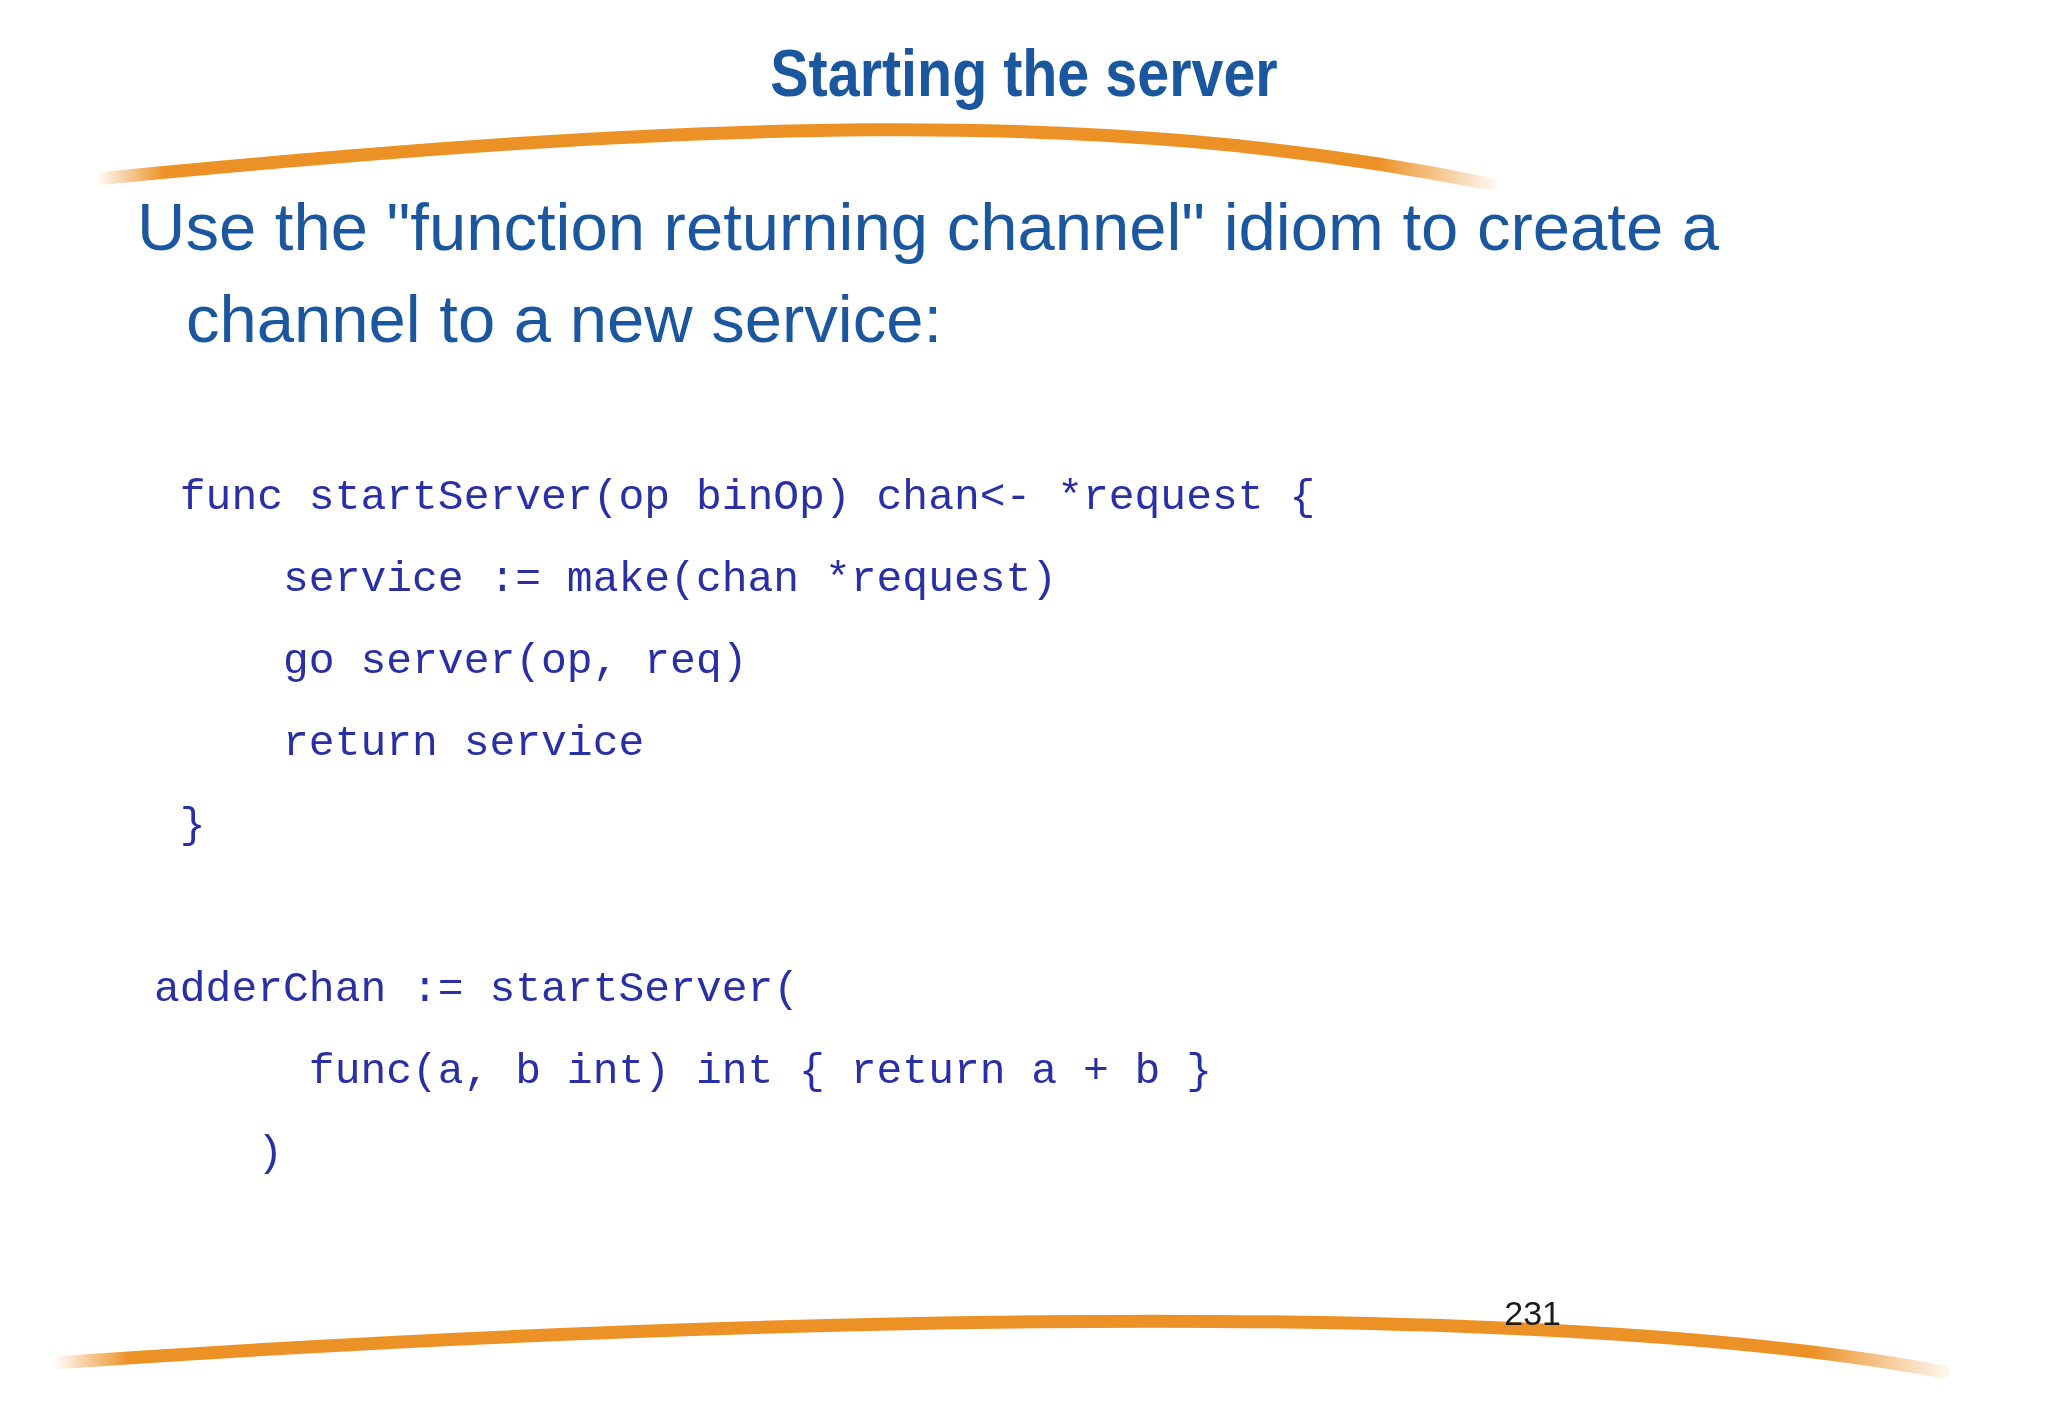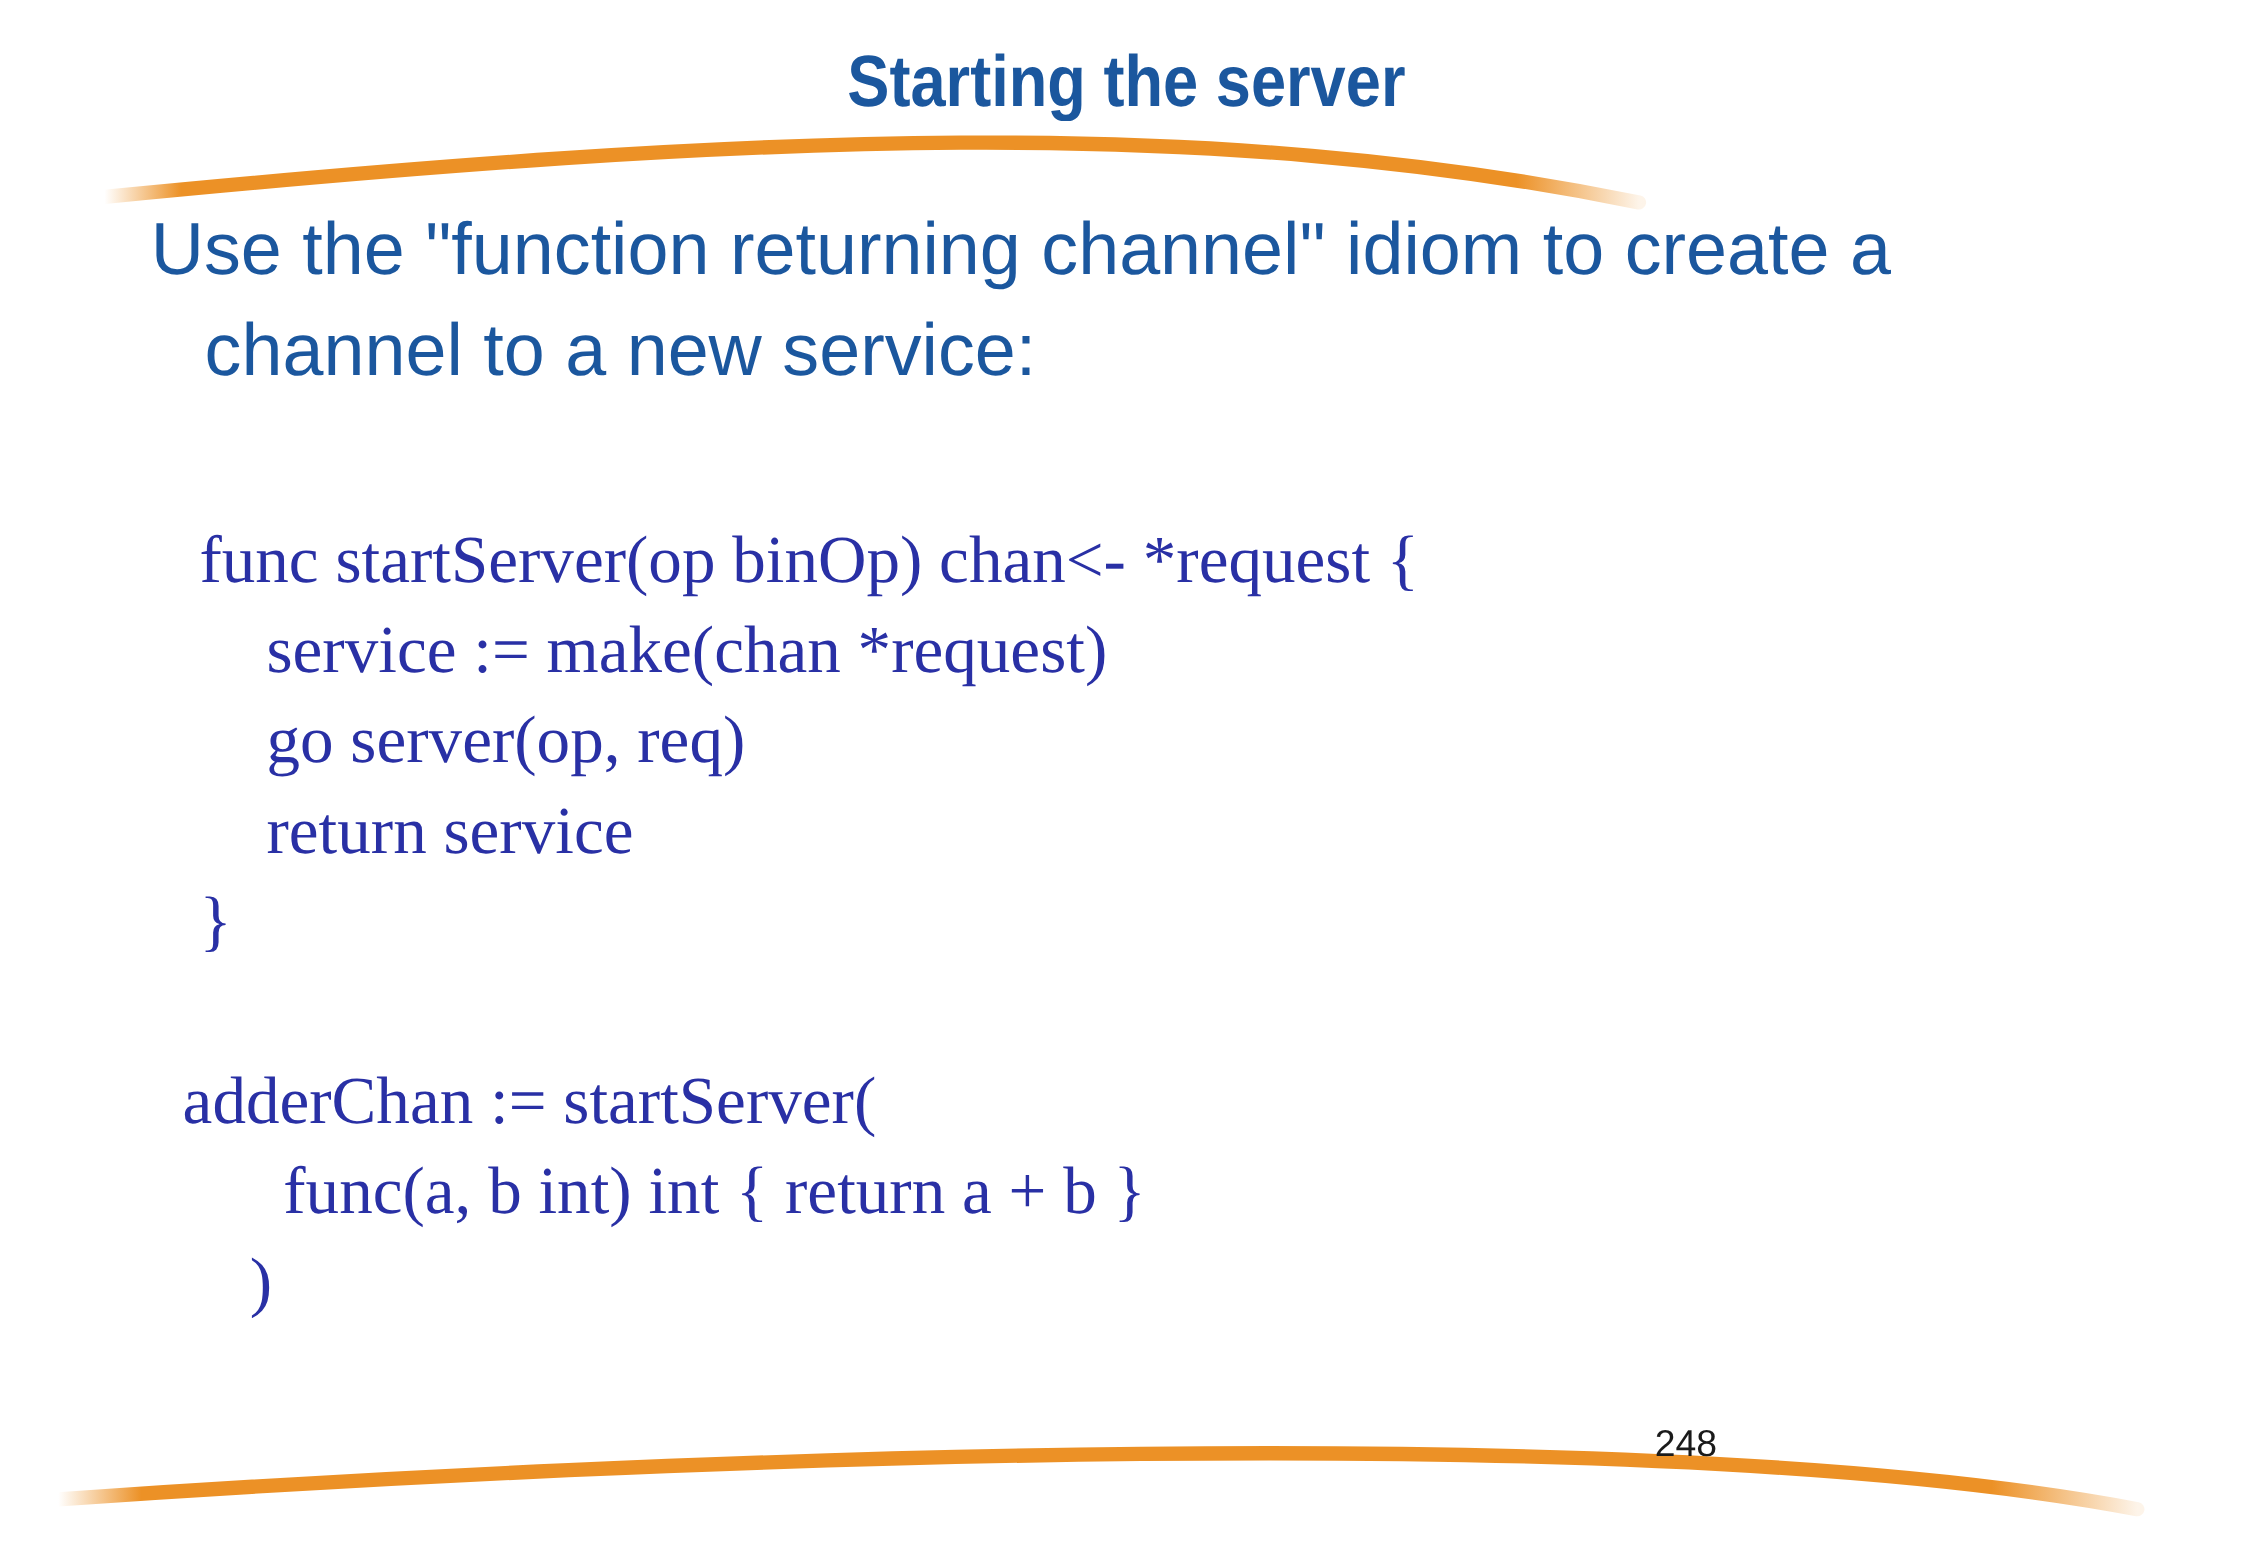--- a/index.html
+++ b/index.html
@@ -46,23 +46,23 @@
     line-height: 95px;
     color: var(--heading-blue, #1b579e);
     white-space: nowrap;
   }
   .body-line1 { left: 137px; top: 179px; }
   .body-line2 { left: 186px; top: 271px; }
   .code {
     position: absolute;
     left: 150px;
     top: 453px;
-    margin: 16px;
-    font-family: Liberation Serif, serif;
-    font-size: 61px;
+    margin: 4px;
+    font-family: Liberation Mono, monospace;
+    font-size: 43px;
     line-height: 82px;
     color: var(--code-blue, #2930a5);
     white-space: pre;
   }
   .page-number {
     position: absolute;
     top: 1293px;
     right: 115px;
     font-size: 34px;
     line-height: 40px;
@@ -103,15 +103,15 @@
   <pre class="code"> func startServer(op binOp) chan&lt;- *request {
      service := make(chan *request)
      go server(op, req)
      return service
  }
 
 adderChan := startServer(
       func(a, b int) int { return a + b }
     )</pre>
 
-  <div class="page-number">248</div>
+  <div class="page-number">231</div>
 
 </div>
 
 </body></html>

